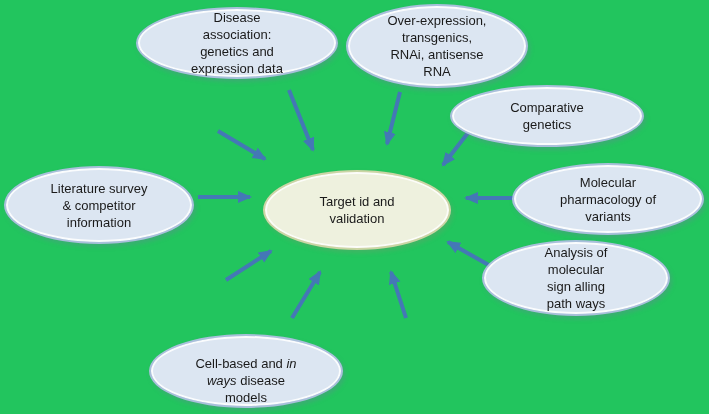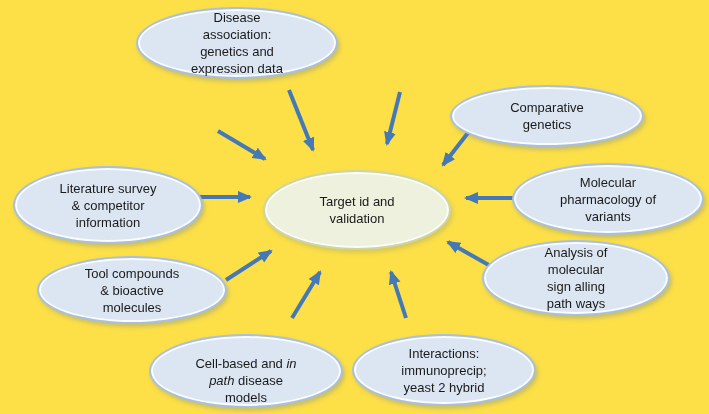--- a/index.html
+++ b/index.html
@@ -1,18 +1,18 @@
 <!DOCTYPE html>
 <html style="--node_fill: #dce6f2; --node_border: #a9c0db; --center_fill: #eef1de; --center_border: #cbd5a5; --arrow_color: #4478b6; --text_color: #1a1a1a; --background: #ffffff;"><head>
 <meta charset="utf-8">
 <style>
   html,body { margin:0; padding:0; background:#ffffff; }
   #canvas {
     position:relative; width:709px; height:414px; overflow:hidden;
-    background:#fde047;
+    background:#22c55e;
     font-family:"Liberation Sans", sans-serif;
     color:var(--text_color, #1a1a1a);
   }
   .node {
     position:absolute; border-radius:50%;
     background:var(--node_fill, #dce6f2);
     border:2px solid var(--node_border, #a9c0db);
     box-shadow: inset 0 0 0 2px rgba(255,255,255,0.85), 2px 3px 4px rgba(110,130,155,0.35);
     display:flex; align-items:center; justify-content:center;
     text-align:center; font-size:13px; line-height:17px;
@@ -23,21 +23,21 @@
     background:var(--center_fill, #eef1de);
     border:2px solid var(--center_border, #cbd5a5);
     box-shadow: inset 0 0 0 2px rgba(255,255,255,0.8), 2px 3px 4px rgba(135,145,115,0.3);
   }
   em { font-style:italic; }
   
   .n-disease   { left:136px; top:7px;   width:202px; height:72px; }
   .n-overexp   { left:346px; top:4px;   width:182px; height:84px; }
   .n-exprof    { left:31px;  top:81px;  width:182px; height:74px; }
   .n-compgen   { left:450px; top:85px;  width:194px; height:62px; }
-  .n-litsurv   { left:13px;   top:166px; width:190px; height:78px;align-items:center; }
+  .n-litsurv   { left:4px;   top:166px; width:190px; height:78px;align-items:center; }
   .n-molpharm  { left:512px; top:163px; width:192px; height:72px; }
   .n-toolcomp  { left:37px;  top:256px; width:190px; height:68px; }
   .n-analysis  { left:482px; top:240px; width:188px; height:76px; }
   .n-cellbased { left:149px; top:334px; width:194px; height:74px;align-items:flex-end; }
   .n-interact  { left:352px; top:334px; width:184px; height:72px; }
   .n-target    { left:263px; top:170px; width:188px; height:80px; }
   #arrows { position:absolute; left:0; top:0; pointer-events:none; }
   .arrow { stroke:var(--arrow_color, #4478b6); stroke-width:4; fill:none; }
   .arrowhead { fill:var(--arrow_color, #4478b6); }
 </style>
@@ -61,47 +61,44 @@
     <line class="arrow" x1="226" y1="280" x2="271" y2="251" marker-end="url(#ah)"></line>
     <line class="arrow" x1="494" y1="268" x2="448" y2="242" marker-end="url(#ah)"></line>
     <line class="arrow" x1="292" y1="318" x2="320" y2="272" marker-end="url(#ah)"></line>
     <line class="arrow" x1="406" y1="318" x2="391" y2="272" marker-end="url(#ah)"></line>
   </svg>
 
   <div class="node n-disease">
     <span class="lbl">Disease<br>association:<br>genetics and<br>expression data</span>
   </div>
 
+  <div class="node n-overexp">
+    <span class="lbl">Over-expression,<br>transgenics,<br>RNAi, antisense<br>RNA</span>
+  </div>
 
 
   <div class="node n-compgen">
     <span class="lbl">Comparative<br>genetics</span>
   </div>
 
   <div class="node n-litsurv">
     <span class="lbl">Literature survey<br>&amp; competitor<br>information</span>
   </div>
 
   <div class="node n-molpharm">
     <span class="lbl">Molecular<br>pharmacology of<br>variants</span>
   </div>
 
-  <div class="node n-toolcomp">
-    <span class="lbl">Tool compounds<br>&amp; bioactive<br>molecules</span>
-  </div>
 
   <div class="node n-analysis">
     <span class="lbl">Analysis of<br>molecular<br>sign alling<br>path ways</span>
   </div>
 
   <div class="node n-cellbased">
-    <span class="lbl">Cell-based and <em>in</em><br><em>path</em> disease<br>models</span>
+    <span class="lbl">Cell-based and <em>in</em><br><em>ways</em> disease<br>models</span>
   </div>
 
-  <div class="node n-interact">
-    <span class="lbl">Interactions:<br>immunoprecip;<br>yeast 2 hybrid</span>
-  </div>
 
   <div class="node center n-target">
     <span class="lbl">Target id and<br>validation</span>
   </div>
 
 </div>
 
 </body></html>

